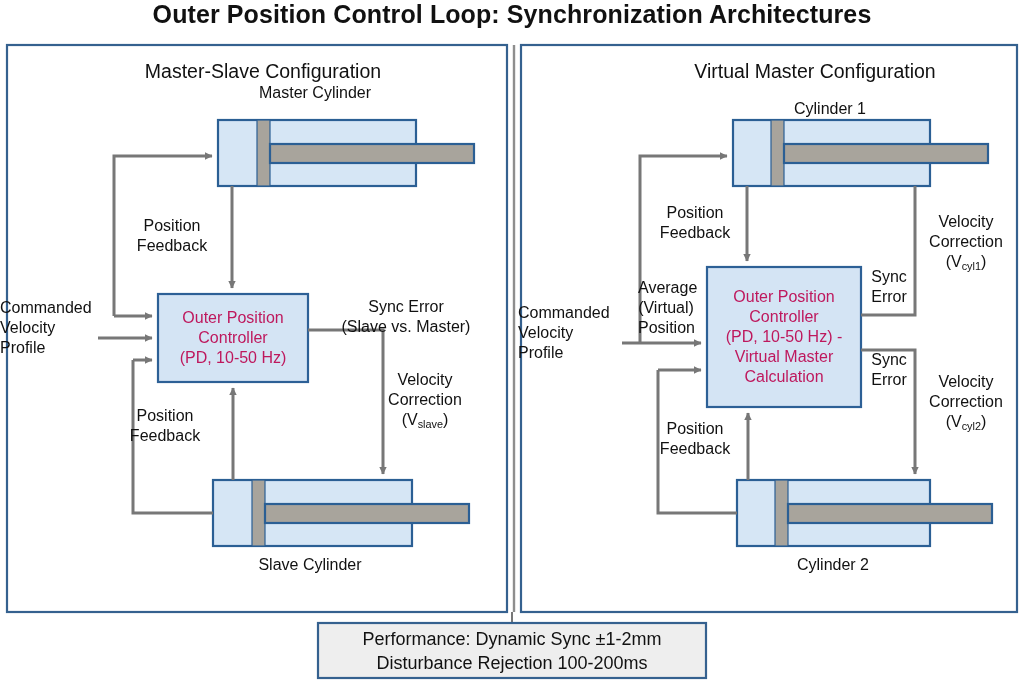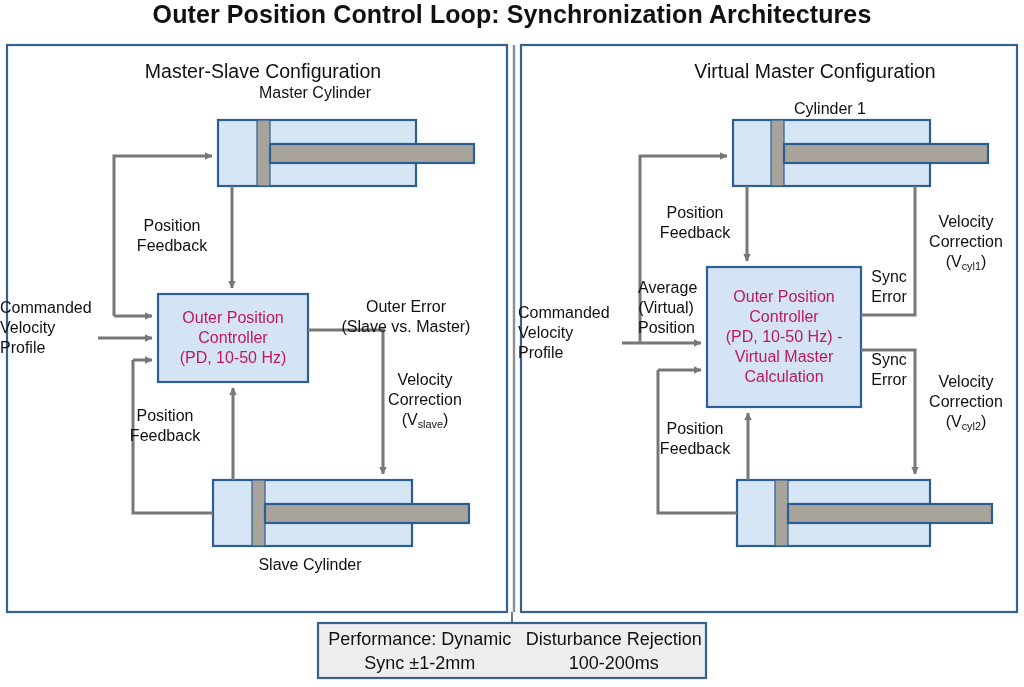--- a/index.html
+++ b/index.html
@@ -11,21 +11,21 @@
   .title{position:absolute;left:0;top:0;width:1024px;text-align:center;
          font-size:25px;font-weight:700;letter-spacing:.1px;color:#111;}
 
   .panel-title{position:absolute;text-align:center;font-size:19.5px;color:#111;}
   .cyl-label{position:absolute;text-align:center;font-size:16px;color:#111;}
   .note{position:absolute;font-size:16px;line-height:20px;color:#111;}
   .note.c{text-align:center;}
   .note.r{text-align:left;}
   .box-text{position:absolute;display:flex;align-items:center;justify-content:center;
             text-align:center;font-size:16px;line-height:20px;color:#be185d;pointer-events:none;}
-  .perf-text{position:absolute;display:flex;flex-direction:row;align-items:center;
+  .perf-text{position:absolute;display:flex;flex-direction:column;align-items:center;
              justify-content:center;text-align:center;font-size:18px;line-height:24px;color:#111;}
   sub{font-size:.68em;vertical-align:baseline;position:relative;top:.32em;}
 </style>
 </head>
 <body>
 
 <div id="stage">
 
   <div class="title">Outer Position Control Loop: Synchronization Architectures</div>
 
@@ -127,34 +127,35 @@
     <span>Position</span><br>
     <span>Feedback</span>
   </div>
 
   <div class="note c" style="left:115px;top:406px;width:100px;">
     <span>Position</span><br>
     <span>Feedback</span>
   </div>
 
   <div class="note c" style="left:310px;top:297px;width:192px;">
-    <span>Outer Error</span><br>
+    <span>Sync Error</span><br>
     <span>(Slave vs. Master)</span>
   </div>
 
   <div class="note c" style="left:365px;top:370px;width:120px;">
     <span>Velocity</span><br>
     <span>Correction</span><br>
     <span><span>(V</span><sub>slave</sub><span>)</span></span>
   </div>
 
   <div class="panel-title" style="left:521px;top:60px;width:588px;">Virtual Master Configuration</div>
 
   <div class="cyl-label" style="left:730px;top:100px;width:200px;">Cylinder 1</div>
 
+  <div class="cyl-label" style="left:733px;top:556px;width:200px;">Cylinder 2</div>
 
   <div class="box-text" style="left:707px;top:267px;width:154px;height:140px;">
     <div>
       <span>Outer Position</span><br>
       <span>Controller</span><br>
       <span>(PD, 10-50 Hz) -</span><br>
       <span>Virtual Master</span><br>
       <span>Calculation</span>
     </div>
   </div>

